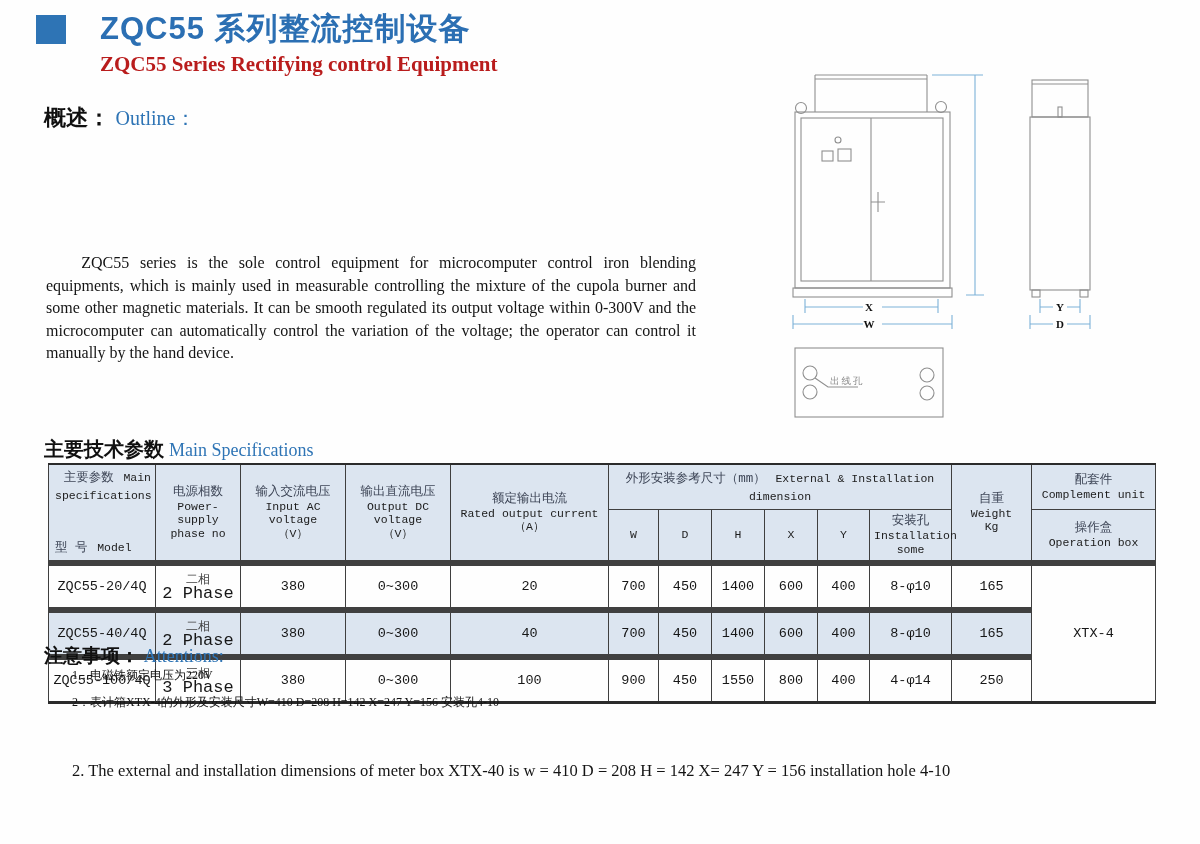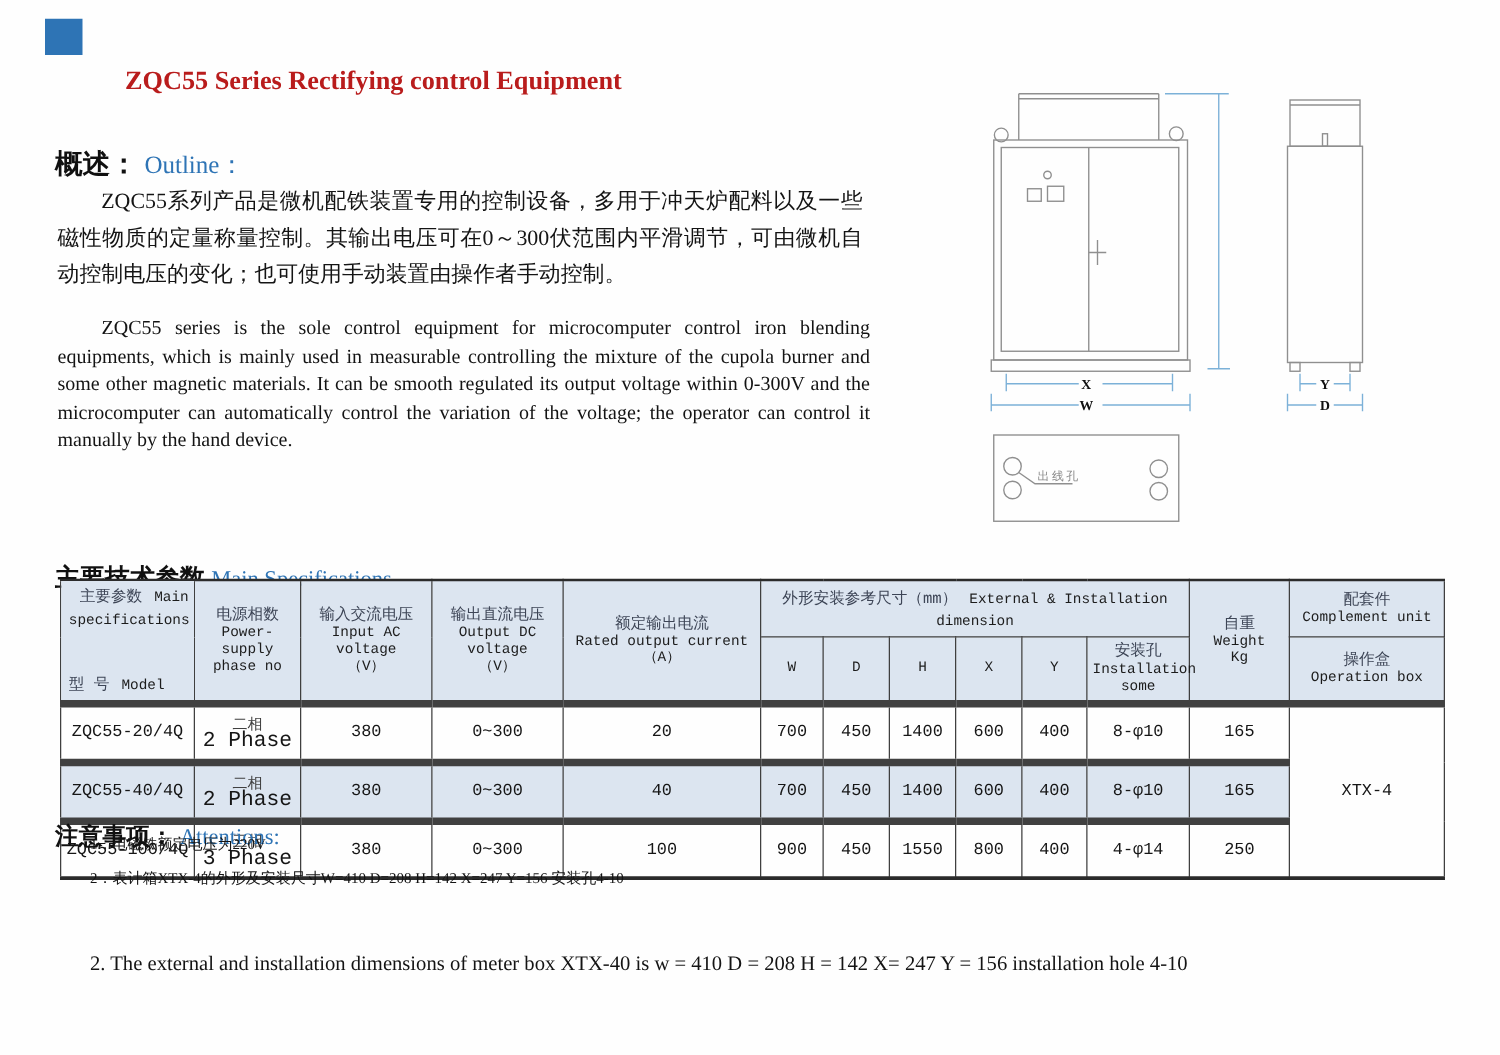--- a/index.html
+++ b/index.html
@@ -6,21 +6,21 @@
   .page{position:relative;width:1200px;height:844px;background:#fefefe;overflow:hidden;
         font-family:"Liberation Serif",serif;color:#1a1a1a;}
 
   
   .bullet{position:absolute;left:36px;top:15px;width:30px;height:29px;background:#2e74b5;}
   .title-zh{position:absolute;left:100px;top:8px;font-family:"Liberation Sans",sans-serif;
             font-weight:bold;font-size:31px;letter-spacing:1px;color:#2b6fb3;}
   .title-en{position:absolute;left:100px;top:52px;font-weight:bold;font-size:21px;color:#b91c1c;}
 
   
-  .sec{position:absolute;white-space:nowrap;margin-top:13px;}
+  .sec{position:absolute;white-space:nowrap;}
   .sec .zh{font-weight:bold;color:#101010;}
   .sec .en{color:#2e74b5;}
   #outline-heading{left:44px;top:103px;font-size:22px;}
   #outline-heading .en{font-size:20px;}
   #specs-heading{left:44px;top:436px;font-size:20px;}
   #specs-heading .en{font-size:18px;}
   #attentions-heading{left:44px;top:643px;font-size:19px;}
   #attentions-heading .en{font-size:18px;}
 
   
@@ -59,27 +59,27 @@
   .dim-stroke{stroke:#7cb1d8;fill:none;stroke-width:1.1;}
   .dim-label{font-family:"Liberation Serif",serif;font-size:11px;font-weight:bold;fill:#111;}
   .outlet-label{font-size:9.5px;fill:#8a8a8a;letter-spacing:2px;}
 </style>
 </head>
 <body>
 
 <div class="page">
 
   <div class="bullet"></div>
+  <div class="title-zh">ZQC55 系列整流控制设备</div>
   <div class="title-en">ZQC55 Series Rectifying control Equipment</div>
 
   <div class="sec" id="outline-heading">
     <span class="zh">概述：</span>
     <span class="en">Outline：</span>
   </div>
-  <div class="para-zh">ZQC55系列产品是微机配铁装置专用的控制设备，多用于冲天炉配料以及一些磁性物质的定量称量控制。其输出电压可在0～300伏范围内平滑调节，可由微机自动控制电压的变化；也可使用手动装置由操作者手动控制。</div>
   <div class="para-en">ZQC55 series is the sole control equipment for microcomputer control iron blending equipments, which is mainly used in measurable controlling the mixture of the cupola burner and some other magnetic materials. It can be smooth regulated  its output voltage within 0-300V and the microcomputer can automatically control the variation of the voltage; the operator can control it manually by the hand device.</div>
 
   <svg class="drawing" viewBox="0 0 430 375">
 
     <g class="outline-stroke">
       <path d="M45 57 V20 M157 57 V20 M45 20 H157 M45 24 H157"></path>
       <circle cx="31" cy="53" r="5.5"></circle>
       <circle cx="171" cy="52" r="5.5"></circle>
       <rect x="25" y="57" width="155" height="176"></rect>
       <rect x="31" y="63" width="142" height="163"></rect>

